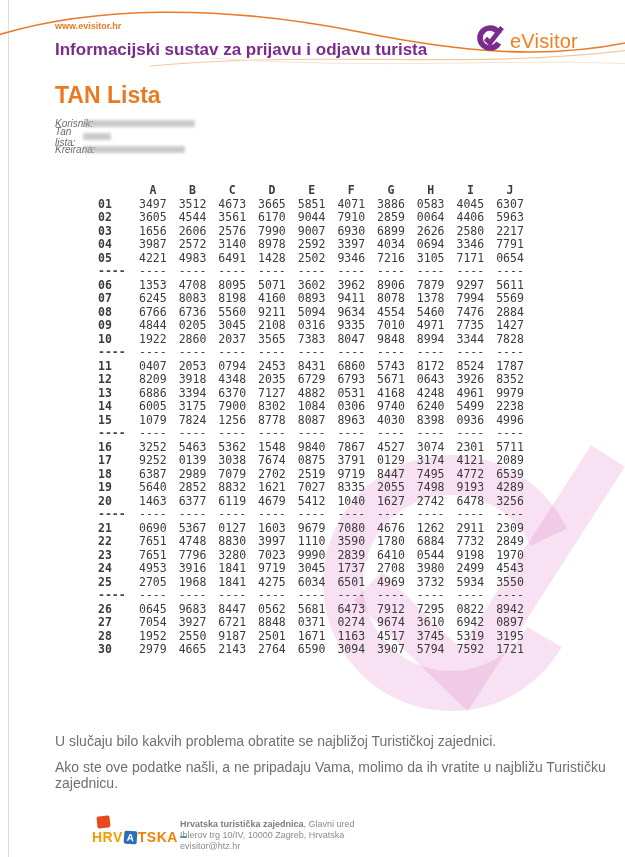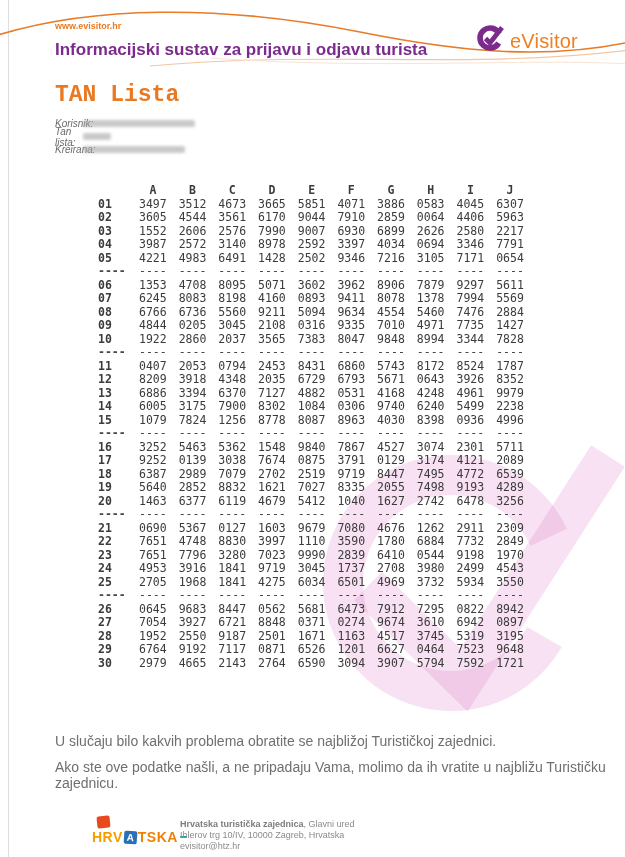--- a/index.html
+++ b/index.html
@@ -7,21 +7,21 @@
   .page-edge{position:absolute;left:8px;top:0;width:1px;height:100%;background:#dedede;}
 
   
   .swoosh{position:absolute;left:0;top:0;width:625px;height:90px;pointer-events:none;}
   .header-url{position:absolute;left:55px;top:21px;font-size:9px;font-weight:bold;color:#e87a24;}
   .header-sub{position:absolute;left:55px;top:40px;font-size:17px;font-weight:bold;color:#7b2b8c;}
   .logo{position:absolute;left:476px;top:23px;display:flex;align-items:flex-end;gap:4px;}
   .logo-text{font-size:20px;color:#ee7f23;letter-spacing:.2px;}
 
   
-  .title{position:absolute;left:55px;top:82px;font-size:23px;font-weight:bold;color:#e87a24;font-family:Liberation Mono, monospace;}
+  .title{position:absolute;left:55px;top:82px;font-size:23px;font-weight:bold;color:#e87a24;}
   .info{position:absolute;left:55px;top:117px;font-size:10px;color:#6b6b6b;}
   .info-row{display:flex;align-items:center;height:13px;}
   .info-label{width:28px;font-style:italic;}
   .redacted{height:7px;background:#a6a6a6;border-radius:2px;filter:blur(1.6px);opacity:.6;}
   .w-korisnik{width:112px;} .w-tan{width:28px;} .w-kreirana{width:102px;}
 
   
   .watermark{position:absolute;left:316px;top:428px;width:320px;height:300px;overflow:visible;pointer-events:none;}
 
   
@@ -128,21 +128,21 @@
         <span class="t-cell">6170</span>
         <span class="t-cell">9044</span>
         <span class="t-cell">7910</span>
         <span class="t-cell">2859</span>
         <span class="t-cell">0064</span>
         <span class="t-cell">4406</span>
         <span class="t-cell">5963</span>
       </div>
       <div class="t-line row-line">
         <span class="t-label">03</span>
-        <span class="t-cell">1552</span>
+        <span class="t-cell">1656</span>
         <span class="t-cell">2606</span>
         <span class="t-cell">2576</span>
         <span class="t-cell">7990</span>
         <span class="t-cell">9007</span>
         <span class="t-cell">6930</span>
         <span class="t-cell">6899</span>
         <span class="t-cell">2626</span>
         <span class="t-cell">2580</span>
         <span class="t-cell">2217</span>
       </div>
@@ -530,33 +530,20 @@
         <span class="t-cell">9187</span>
         <span class="t-cell">2501</span>
         <span class="t-cell">1671</span>
         <span class="t-cell">1163</span>
         <span class="t-cell">4517</span>
         <span class="t-cell">3745</span>
         <span class="t-cell">5319</span>
         <span class="t-cell">3195</span>
       </div>
       <div class="t-line row-line">
-        <span class="t-label">29</span>
-        <span class="t-cell">6764</span>
-        <span class="t-cell">9192</span>
-        <span class="t-cell">7117</span>
-        <span class="t-cell">0871</span>
-        <span class="t-cell">6526</span>
-        <span class="t-cell">1201</span>
-        <span class="t-cell">6627</span>
-        <span class="t-cell">0464</span>
-        <span class="t-cell">7523</span>
-        <span class="t-cell">9648</span>
-      </div>
-      <div class="t-line row-line">
         <span class="t-label">30</span>
         <span class="t-cell">2979</span>
         <span class="t-cell">4665</span>
         <span class="t-cell">2143</span>
         <span class="t-cell">2764</span>
         <span class="t-cell">6590</span>
         <span class="t-cell">3094</span>
         <span class="t-cell">3907</span>
         <span class="t-cell">5794</span>
         <span class="t-cell">7592</span>

